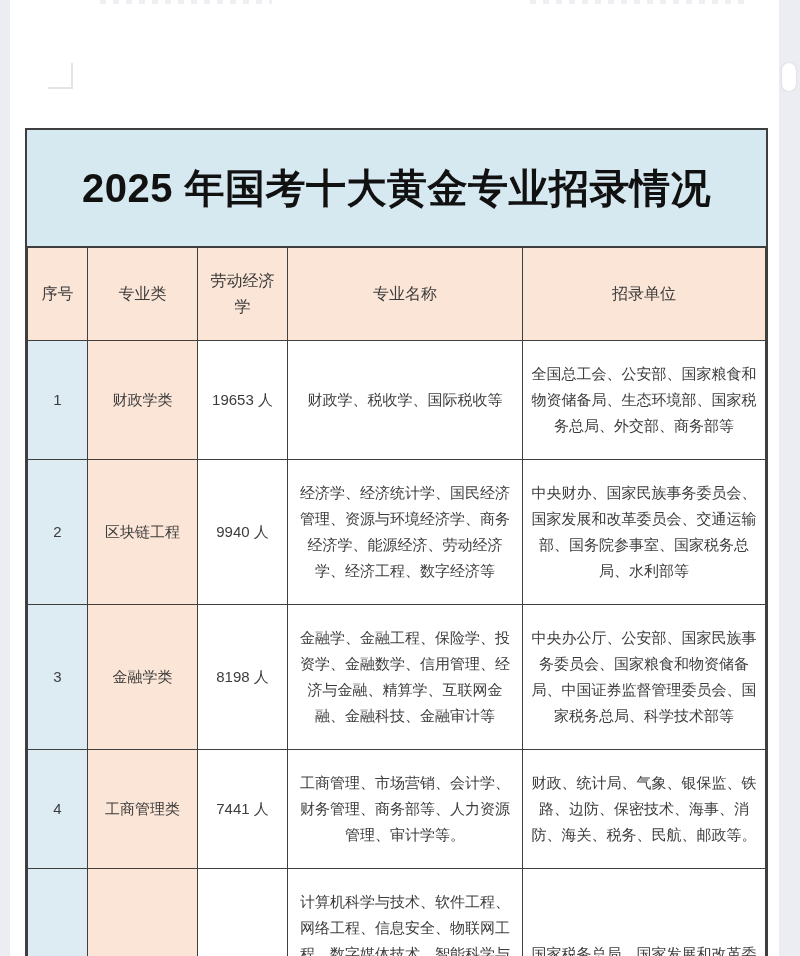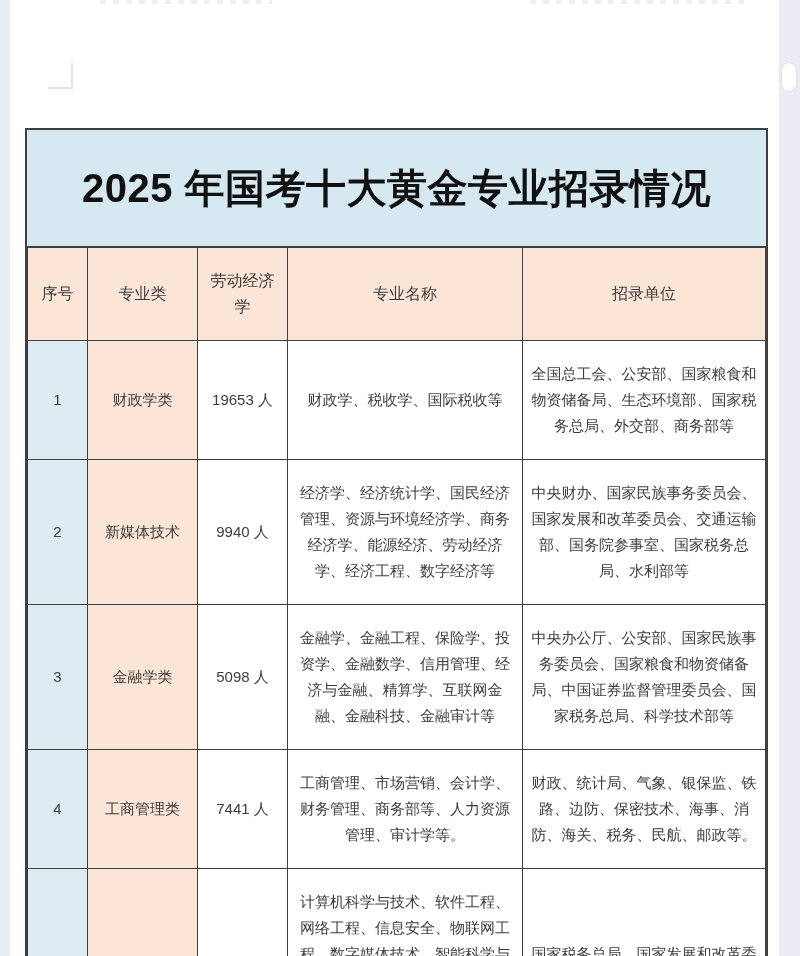--- a/index.html
+++ b/index.html
@@ -109,29 +109,29 @@
       </tr>
       <tr class="r1">
         <td class="no-cell">1</td>
         <td class="cat-cell">财政学类</td>
         <td>19653 人</td>
         <td>财政学、税收学、国际税收等</td>
         <td>全国总工会、公安部、国家粮食和物资储备局、生态环境部、国家税务总局、外交部、商务部等</td>
       </tr>
       <tr class="r2">
         <td class="no-cell">2</td>
-        <td class="cat-cell">新媒体技术</td>
+        <td class="cat-cell">区块链工程</td>
         <td>9940 人</td>
         <td>经济学、经济统计学、国民经济管理、资源与环境经济学、商务经济学、能源经济、劳动经济学、经济工程、数字经济等</td>
         <td>中央财办、国家民族事务委员会、国家发展和改革委员会、交通运输部、国务院参事室、国家税务总局、水利部等</td>
       </tr>
       <tr class="r3">
         <td class="no-cell">3</td>
         <td class="cat-cell">金融学类</td>
-        <td>5098 人</td>
+        <td>8198 人</td>
         <td>金融学、金融工程、保险学、投资学、金融数学、信用管理、经济与金融、精算学、互联网金融、金融科技、金融审计等</td>
         <td>中央办公厅、公安部、国家民族事务委员会、国家粮食和物资储备局、中国证券监督管理委员会、国家税务总局、科学技术部等</td>
       </tr>
       <tr class="r4">
         <td class="no-cell">4</td>
         <td class="cat-cell">工商管理类</td>
         <td>7441 人</td>
         <td>工商管理、市场营销、会计学、财务管理、商务部等、人力资源管理、审计学等。</td>
         <td>财政、统计局、气象、银保监、铁路、边防、保密技术、海事、消防、海关、税务、民航、邮政等。</td>
       </tr>

